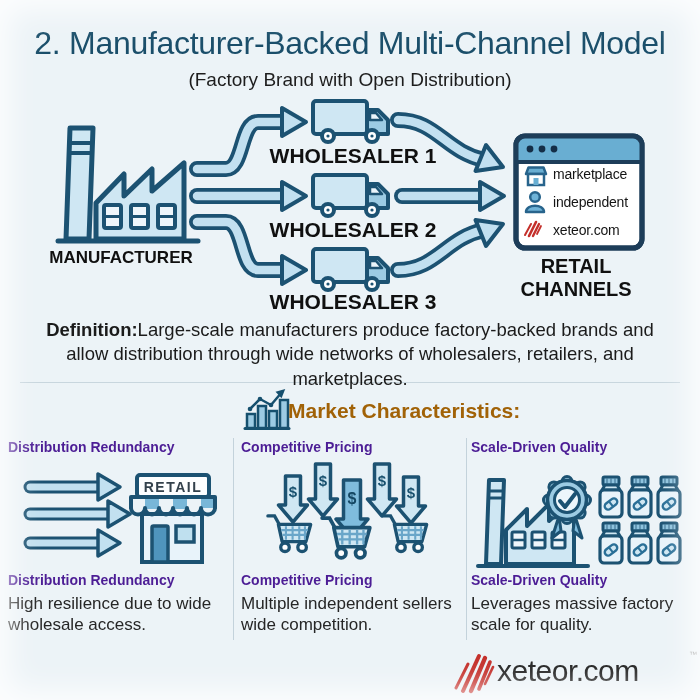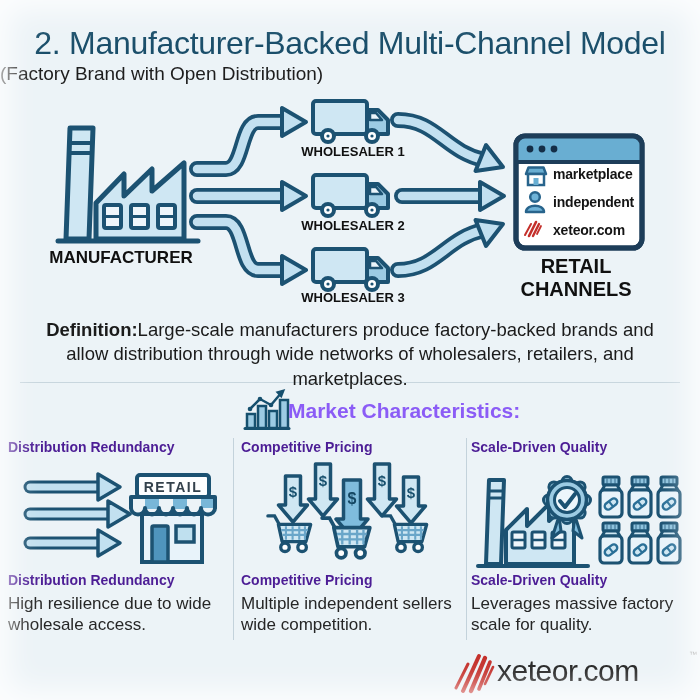--- a/index.html
+++ b/index.html
@@ -5,33 +5,33 @@
   *{margin:0;padding:0;box-sizing:border-box}
   html,body{width:700px;height:700px}
   body{font-family:"Liberation Sans",sans-serif;background:#ffffff}
   #canvas{position:relative;width:700px;height:700px;background:#ecf3f7;overflow:hidden}
   #canvas::after{content:"";position:absolute;inset:0;z-index:6;pointer-events:none;
     box-shadow:inset 0 0 30px 10px rgba(255,255,255,.85)}
   svg.gfx{position:absolute;left:0;top:0;z-index:1}
   .txt{position:absolute;z-index:3}
   .title{top:25px;left:0;width:700px;text-align:center;font-size:32px;font-weight:400;
     color:#1a4e6a;letter-spacing:-.3px}
-  .subtitle{top:63px;left:0;width:700px;text-align:left;font-size:19px;color:#1d1d1d}
+  .subtitle{top:69px;left:0;width:700px;text-align:center;font-size:19px;color:#1d1d1d}
   .flow-label{font-weight:700;color:#101010;text-align:center}
   .lbl-manufacturer{top:248px;left:35px;width:172px;font-size:17px}
-  .lbl-wholesaler{left:267px;width:172px;font-size:13px}
+  .lbl-wholesaler{left:267px;width:172px;font-size:21px}
   .lbl-w1{top:144px}.lbl-w2{top:218px}.lbl-w3{top:290px}
   .lbl-retail{top:255px;left:490px;width:172px;font-size:20px}
-  .browser-row-label{left:553px;width:92px;font-size:14px;font-weight:700;color:#141414;
+  .browser-row-label{left:553px;width:92px;font-size:14px;font-weight:400;color:#141414;
     line-height:17px;letter-spacing:-.2px}
   .br-0{top:166px}.br-1{top:194px}.br-2{top:222px}
   .definition{top:318px;left:30px;width:640px;text-align:center;font-size:18.5px;
     color:#1b1b1b;line-height:1.32}
   .definition b{}
-  .mk-heading{top:399px;left:288px;font-size:21px;font-weight:700;color:#8b5cf6}
+  .mk-heading{top:399px;left:288px;font-size:21px;font-weight:700;color:#a16207}
   .hdiv{position:absolute;top:382px;left:20px;width:660px;height:1px;background:#c8d6de;z-index:2}
   .vdiv{position:absolute;top:438px;width:1px;height:202px;background:#c3d2db;z-index:2}
   .vdiv1{left:233px}.vdiv2{left:466px}
   .col-title{font-size:14px;font-weight:700;color:#4c1d95;}
   .col-desc{font-size:17px;color:#262626;text-align:left;line-height:1.22}
   .c1{left:8px;width:218px}.c2{left:241px;width:218px}.c3{left:471px;width:221px}
   .row-top{top:439px}.row-sub{top:572px}.row-desc{top:594px}
   .footer-brand{top:654px;left:497px;font-size:30px;color:#232323;letter-spacing:-.5px}
   .footer-tm{top:650px;left:689px;font-size:8px;color:#8a8a8a}
   .svgtxt{font-family:"Liberation Sans",sans-serif;font-weight:700}

